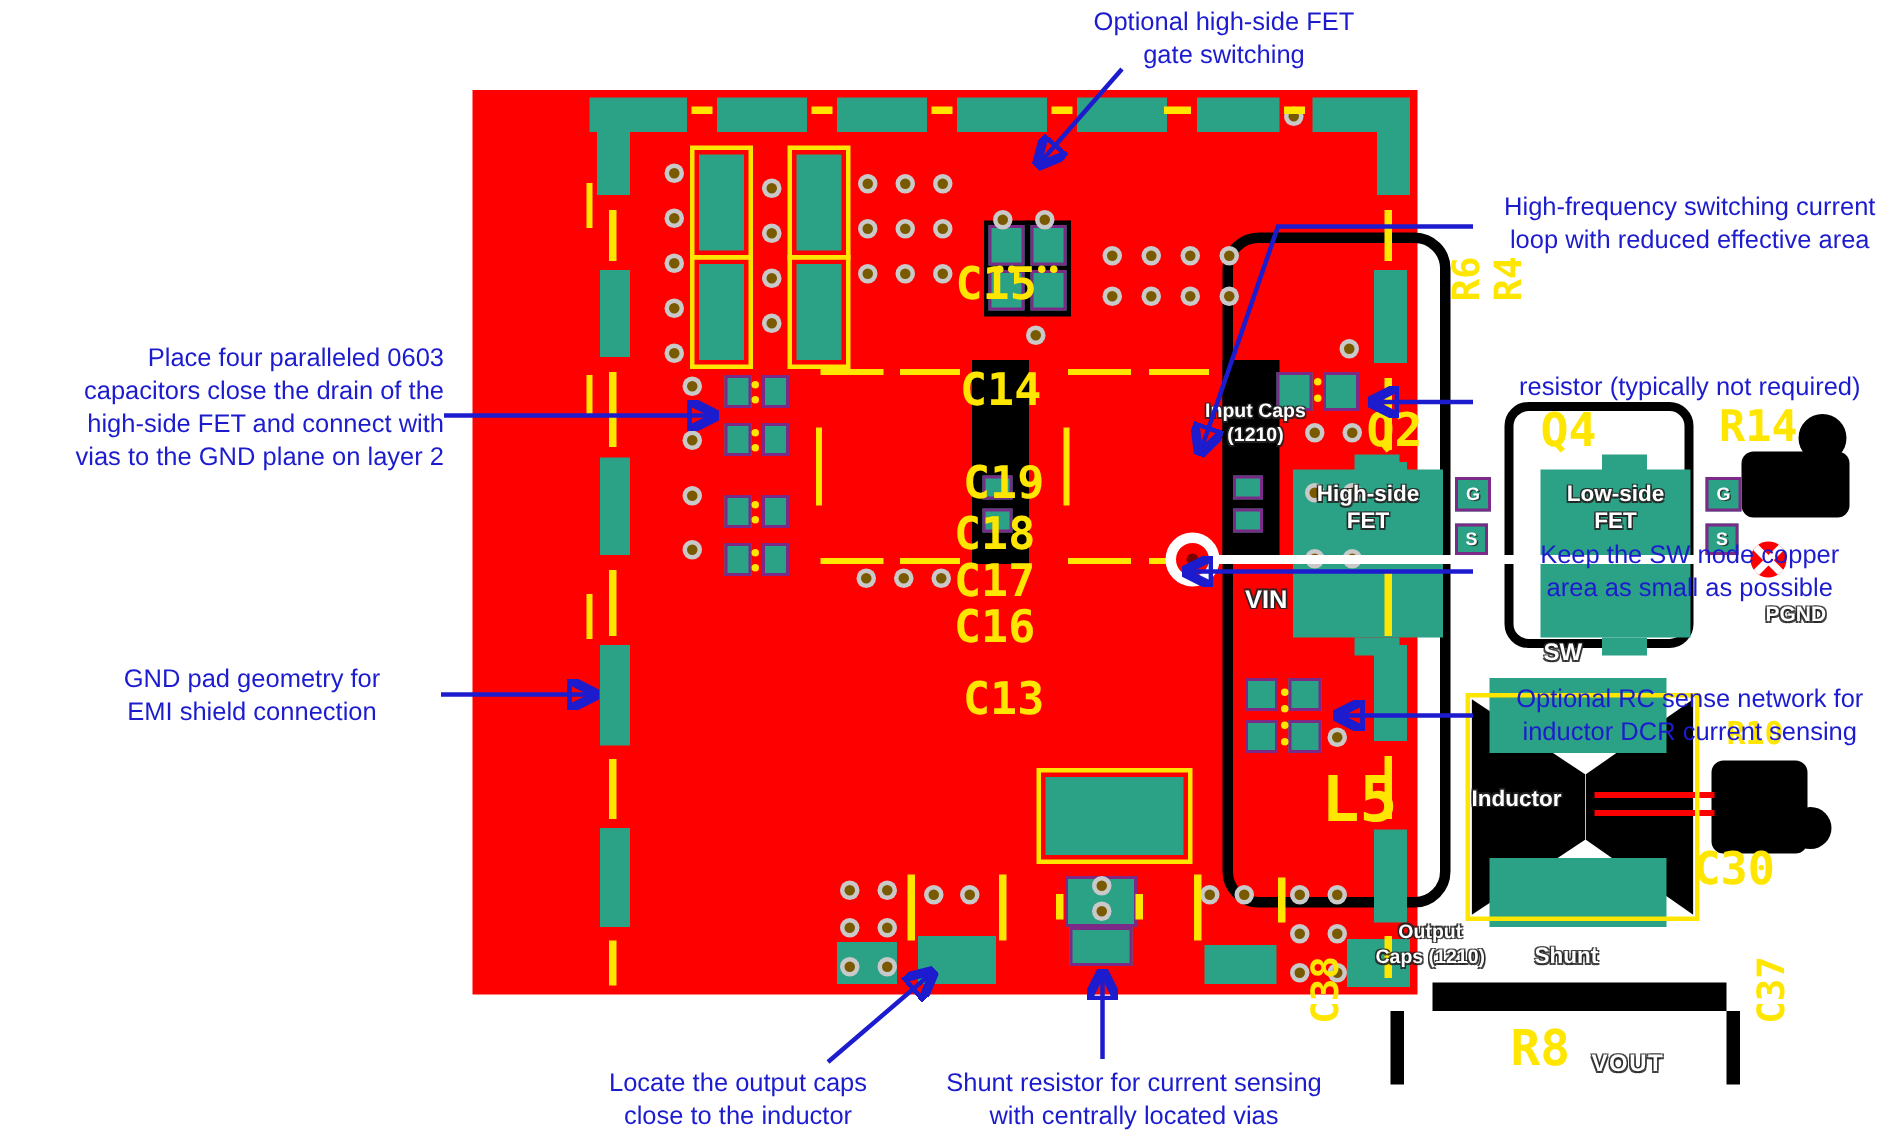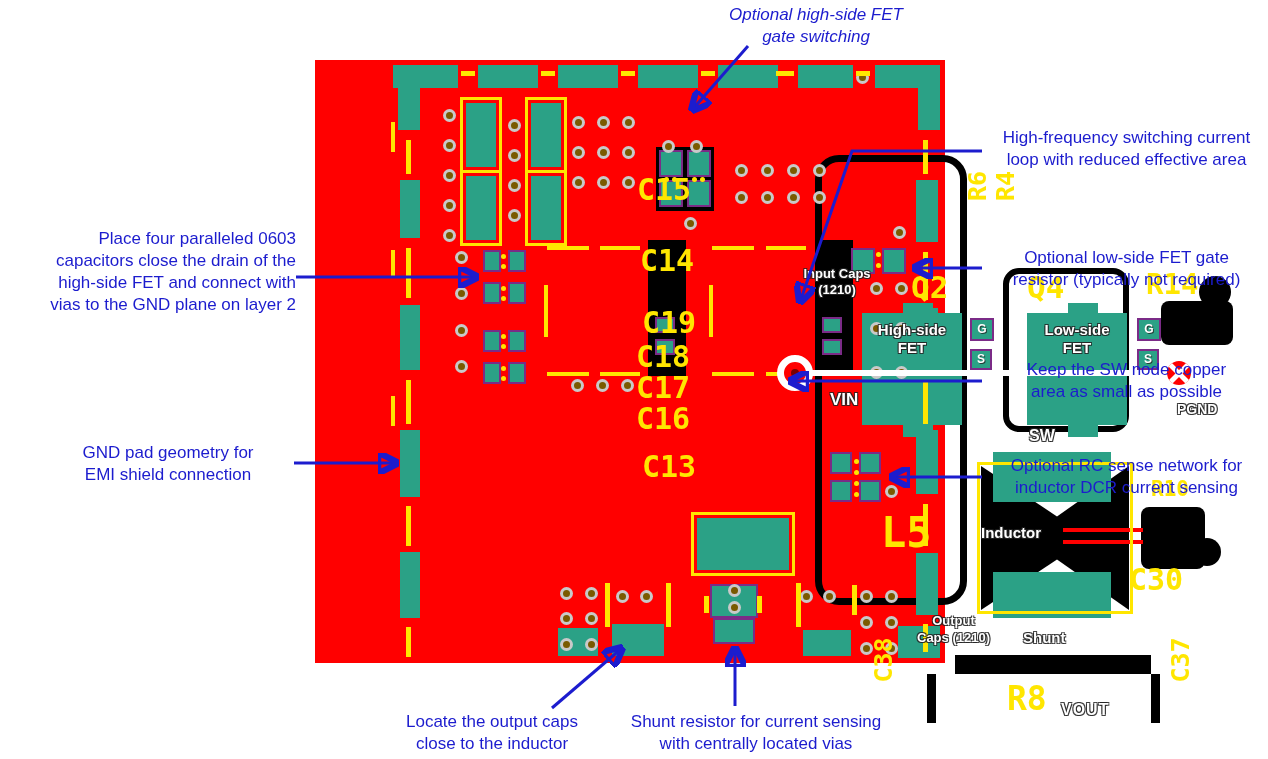--- a/index.html
+++ b/index.html
@@ -347,36 +347,35 @@
     <path d="M982,151 L852,151 L800,302" marker-end="url(#arrow)"></path>
     <path d="M296,277 L477,277" marker-end="url(#arrow)"></path>
     <path d="M982,268 L914,268" marker-end="url(#arrow)"></path>
     <path d="M982,381 L790,381" marker-end="url(#arrow)"></path>
     <path d="M294,463 L397,463" marker-end="url(#arrow)"></path>
     <path d="M982,477 L891,477" marker-end="url(#arrow)"></path>
     <path d="M552,708 L622,648" marker-end="url(#arrow)"></path>
     <path d="M735,706 L735,648" marker-end="url(#arrow)"></path>
   </svg>
 
-  <div class="annot" style="left:666px;top:4px;width:300px;font-style:italic;">
+  <div class="annot" style="left:666px;top:4px;width:300px;">
     <div>Optional high-side FET</div>
     <div>gate switching</div>
   </div>
   <div class="annot" style="left:985px;top:127px;width:283px;">
     <div>High-frequency switching current</div>
     <div>loop with reduced effective area</div>
   </div>
   <div class="annot" style="left:0px;top:228px;width:296px;text-align:right;">
     <div>Place four paralleled 0603</div>
     <div>capacitors close the drain of the</div>
     <div>high-side FET and connect with</div>
     <div>vias to the GND plane on layer 2</div>
   </div>
   <div class="annot" style="left:985px;top:247px;width:283px;">
-    <div>Optional low-side FET gate</div>
     <div>resistor (typically not required)</div>
   </div>
   <div class="annot" style="left:985px;top:359px;width:283px;">
     <div>Keep the SW node copper</div>
     <div>area as small as possible</div>
   </div>
   <div class="annot" style="left:985px;top:455px;width:283px;">
     <div>Optional RC sense network for</div>
     <div>inductor DCR current sensing</div>
   </div>

